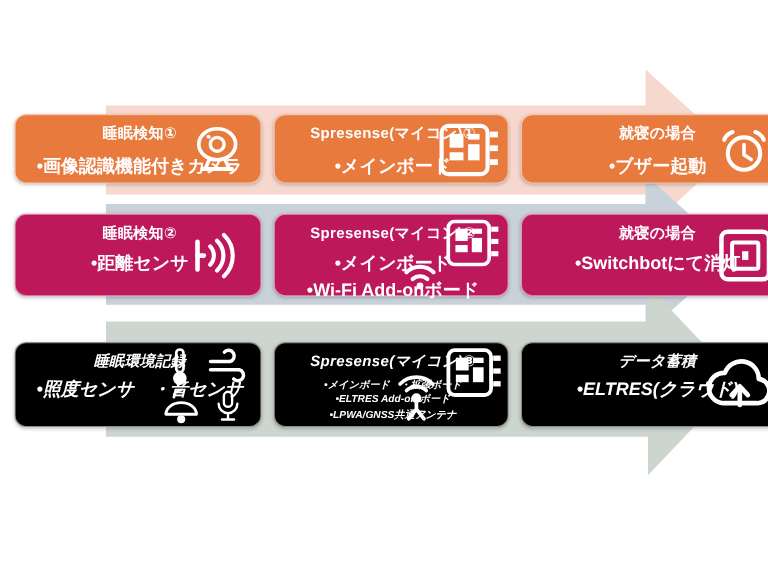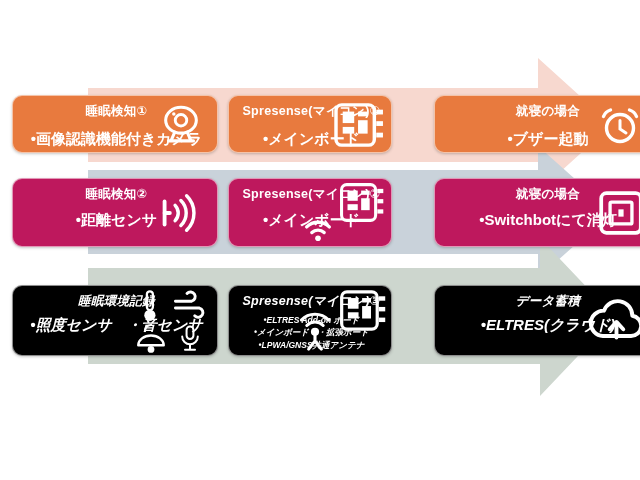--- a/index.html
+++ b/index.html
@@ -8,21 +8,21 @@
   .arrow{position:absolute;}
   .arrow1{left:88px;top:58px;width:524px;height:134px;background:#F7D8CF;z-index:1;
     clip-path:polygon(0 30px,450px 30px,450px 0,524px 67px,450px 134px,450px 104px,0 104px);}
   .arrow2{left:88px;top:146px;width:524px;height:132px;background:#C9D2DA;z-index:2;
     clip-path:polygon(0 24px,450px 24px,450px 0,524px 66px,450px 132px,450px 108px,0 108px);}
   .arrow3{left:88px;top:238px;width:527px;height:158px;background:#CDD6CE;z-index:3;
     clip-path:polygon(0 30px,452px 30px,452px 0,527px 79px,452px 158px,452px 126px,0 126px);}
   .box{position:absolute;border-radius:10px;color:#fff;z-index:10;box-sizing:border-box;
        border:1.5px solid rgba(255,255,255,.55);box-shadow:0 1px 3px rgba(0,0,0,.22);}
   .c1{left:12px;width:206px;}
-  .c2{left:228px;width:164px;}
+  .c2{left:228px;width:196px;}
   .c3{left:434px;width:225px;}
   .r1{top:95px;height:58px;}
   .r2{top:178px;height:69px;}
   .r3{top:285px;height:71px;}
   .orange{background:#E87A3E;}
   .teal{background:#be185d;}
   .green{background:#000000;font-style:italic;}
   .box-text{position:relative;z-index:2;padding:7px 8px 0 11px;text-align:center;}
   .box-title{font-size:12.5px;font-weight:bold;letter-spacing:.3px;margin-bottom:7px;white-space:nowrap;}
   .box-bullet{font-size:15px;font-weight:bold;line-height:1.55;white-space:nowrap;}
@@ -118,20 +118,21 @@
         <path d="M27 11 A 18 18 0 0 1 27 37" stroke-width="3.6"></path>
         <path d="M33 6 A 25 25 0 0 1 33 42" stroke-width="3.6"></path>
       </svg>
     </div>
   </div>
 
   <div class="box r2 c2 teal">
     <div class="box-text">
       <div class="box-title">Spresense(マイコン)②</div>
       <div class="box-bullet">•メインボード</div>
+      <div class="box-bullet">•Wi-Fi Add-onボード</div>
     </div>
     <div class="icon ic-board-2">
       <svg width="46" height="41" viewBox="0 0 54 48" fill="none" stroke="#fff">
         <rect x="3" y="3" width="40" height="42" rx="6" stroke-width="3.6"></rect>
         <rect x="10" y="10" width="12" height="12" fill="#fff" stroke="none"></rect>
         <rect x="26" y="10" width="10" height="5" fill="#fff" stroke="none"></rect>
         <rect x="26" y="19" width="10" height="14" fill="#fff" stroke="none"></rect>
         <rect x="10" y="26" width="12" height="7" fill="#fff" stroke="none"></rect>
         <rect x="45" y="8" width="7" height="5" fill="#fff" stroke="none"></rect>
         <rect x="45" y="20" width="7" height="5" fill="#fff" stroke="none"></rect>
@@ -193,22 +194,22 @@
           <path d="M24 32 V39" stroke-width="3.2"></path>
           <path d="M16 40 H32" stroke-width="3.2"></path>
         </svg>
       </span>
     </div>
   </div>
 
   <div class="box r3 c2 green bullets-3">
     <div class="box-text">
       <div class="box-title">Spresense(マイコン)③</div>
+      <div class="box-bullet">•メインボード　・拡張ボード</div>
       <div class="box-bullet">•ELTRES Add-on ボード</div>
-      <div class="box-bullet">•メインボード　・拡張ボード</div>
       <div class="box-bullet">•LPWA/GNSS共通アンテナ</div>
     </div>
     <div class="icon ic-antenna">
       <svg width="40" height="44" viewBox="0 0 44 48" fill="none" stroke="#fff" stroke-linecap="round">
         <circle cx="22" cy="26" r="4.5" fill="#fff" stroke="none"></circle>
         <path d="M13 19 a 12.5 12.5 0 0 1 18 0" stroke-width="3.4"></path>
         <path d="M7 13 a 21 21 0 0 1 30 0" stroke-width="3.4"></path>
         <path d="M22 30 v6 M22 36 l-7 9 M22 36 l7 9" stroke-width="3.4"></path>
       </svg>
     </div>

